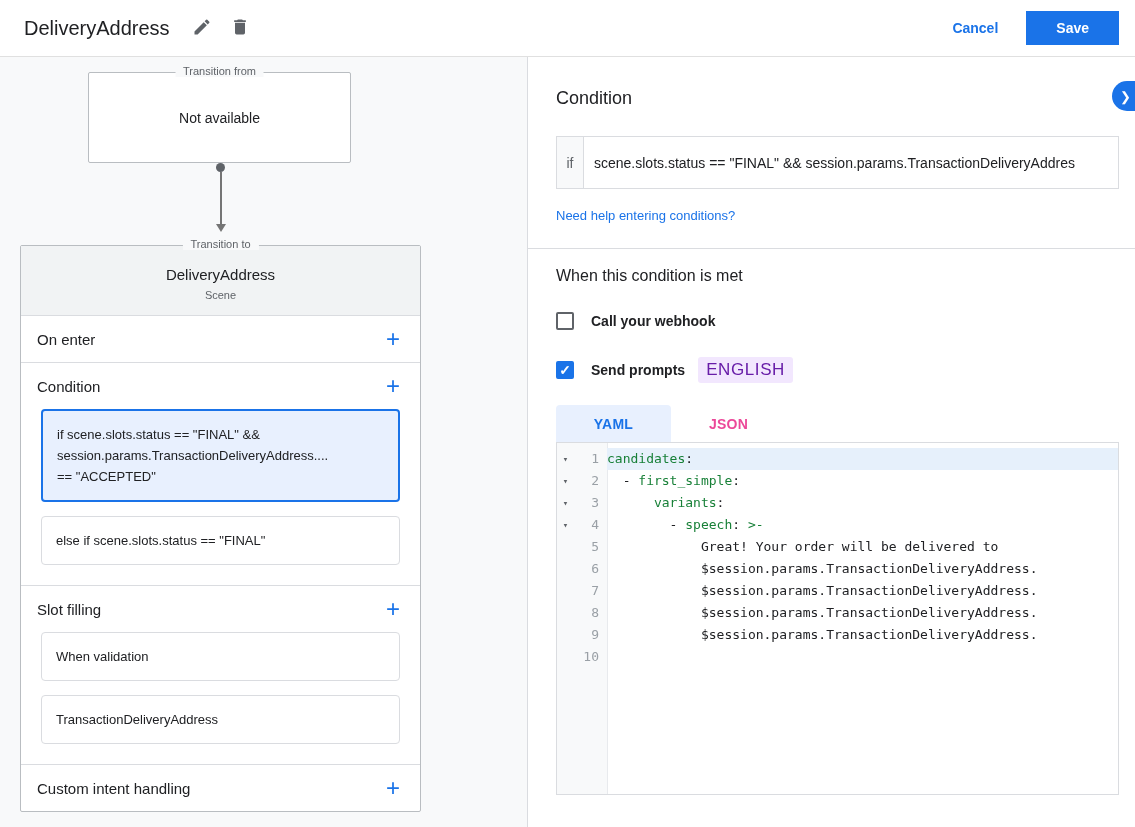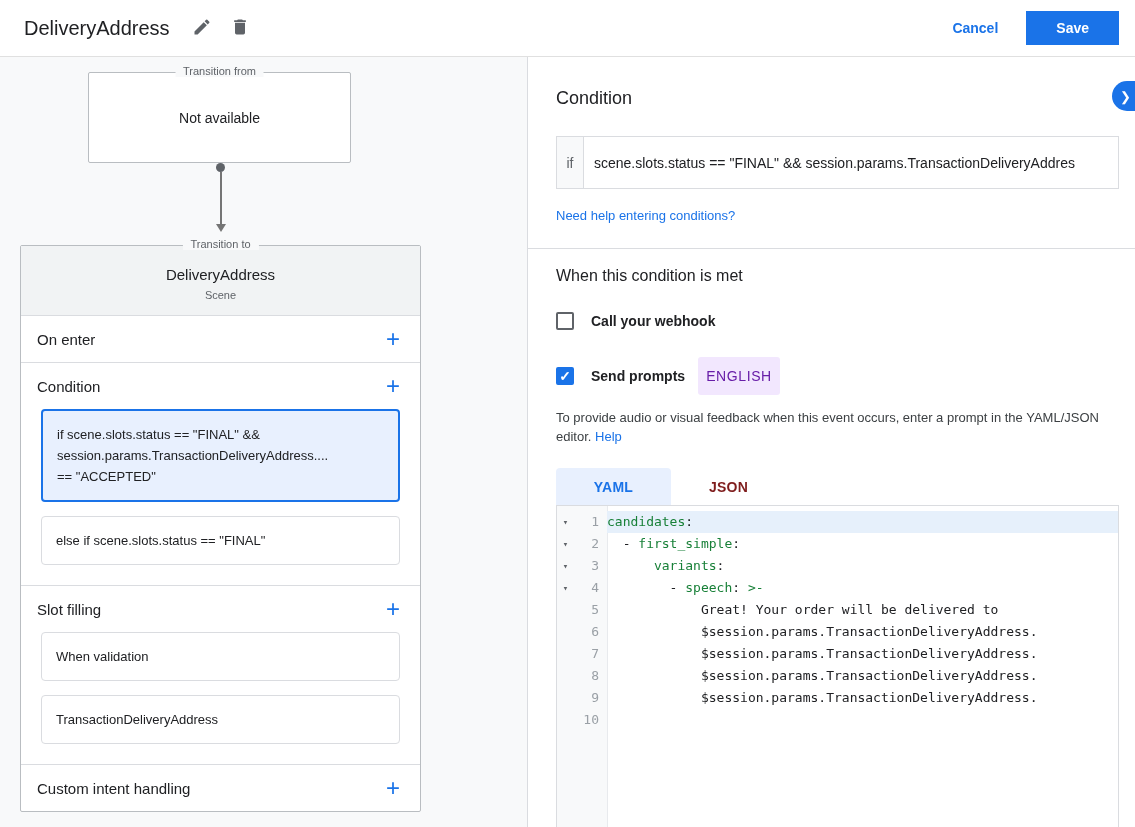--- a/index.html
+++ b/index.html
@@ -48,26 +48,26 @@
   .cond-input { flex:1; border:1px solid #dadce0; padding:0 10px; font-size:14px; font-family:"Liberation Sans", sans-serif; color:#202124; outline:none; border-radius:0; min-width:0; }
   .link { color:#1a73e8; font-size:13px; text-decoration:none; cursor:pointer; }
   .help-link-row { margin-top:17px; }
   .panel-divider { border:none; border-top:1px solid #dadce0; margin:24px -16px 0 -28px; }
   .when-title { font-size:16px; font-weight:400; color:#202124; margin-top:18px; }
 
   .check-row { display:flex; align-items:center; margin-top:27px; }
   .checkbox { width:18px; height:18px; border:2px solid #5f6368; border-radius:2px; margin-right:17px; flex:none; cursor:pointer; background:#fff; }
   .checkbox.checked { background:#1a73e8; border-color:#1a73e8; color:#fff; display:flex; align-items:center; justify-content:center; font-size:14px; font-weight:700; line-height:1; }
   .check-label { font-size:14px; font-weight:700; color:#202124; }
-  .lang-badge { margin-left:13px; background:#f2e7fe; color:#681da8; font-size:14px; font-weight:500; letter-spacing:.6px; padding:11px 8px; border-radius:3px; }
+  .lang-badge { margin-left:13px; background:#f2e7fe; color:#681da8; font-size:17px; font-weight:500; letter-spacing:.6px; padding:3px 8px; border-radius:3px; }
 
   .prompt-help { margin-top:13px; font-size:13px; color:#3c4043; line-height:19px; max-width:565px; }
 
   .tabs { display:flex; margin-top:22px; }
-  .tab { width:115px; height:37px; display:flex; align-items:center; justify-content:center; font-size:14px; font-weight:700; letter-spacing:.25px; color:#7f1d1d; cursor:pointer; border-radius:4px 4px 0 0; background:transparent; border:none; font-family:inherit; }
+  .tab { width:115px; height:37px; display:flex; align-items:center; justify-content:center; font-size:14px; font-weight:700; letter-spacing:.25px; color:#ec4899; cursor:pointer; border-radius:4px 4px 0 0; background:transparent; border:none; font-family:inherit; }
   .tab.active { background:#e8f0fe; color:#1a73e8; }
 
   .editor { border:1px solid #dadce0; height:353px; overflow:hidden; padding-top:5px;
             background:linear-gradient(90deg,#f8f9fa 50px,#e8eaed 50px,#e8eaed 51px,#fff 51px);
             font-family:"DejaVu Sans Mono", monospace; font-size:13px; }
   .ed-row { display:flex; height:22px; line-height:22px; }
   .gut { width:50px; flex:none; display:flex; align-items:center; }
   .fold { width:17px; text-align:center; font-size:9px; color:#5f6368; cursor:pointer; }
   .lnum { flex:1; text-align:right; padding-right:8px; color:#9aa0a6; }
   .codeln { flex:1; white-space:pre; color:#202124; }
@@ -187,24 +187,20 @@
       </div>
 
       <div class="check-row">
         <div class="checkbox checked">
           <span>✓</span>
         </div>
         <span class="check-label">Send prompts</span>
         <span class="lang-badge">ENGLISH</span>
       </div>
 
-      <div class="prompt-help">
-        <span>To provide audio or visual feedback when this event occurs, enter a prompt in the YAML/JSON editor.</span>
-        <a class="link">Help</a>
-      </div>
 
       <div class="tabs">
         <button class="tab active">YAML</button>
         <button class="tab">JSON</button>
       </div>
 
       <div class="editor" id="editor-lines">
           <div class="ed-row">
             <span class="gut">
               <span class="fold">▾</span>

